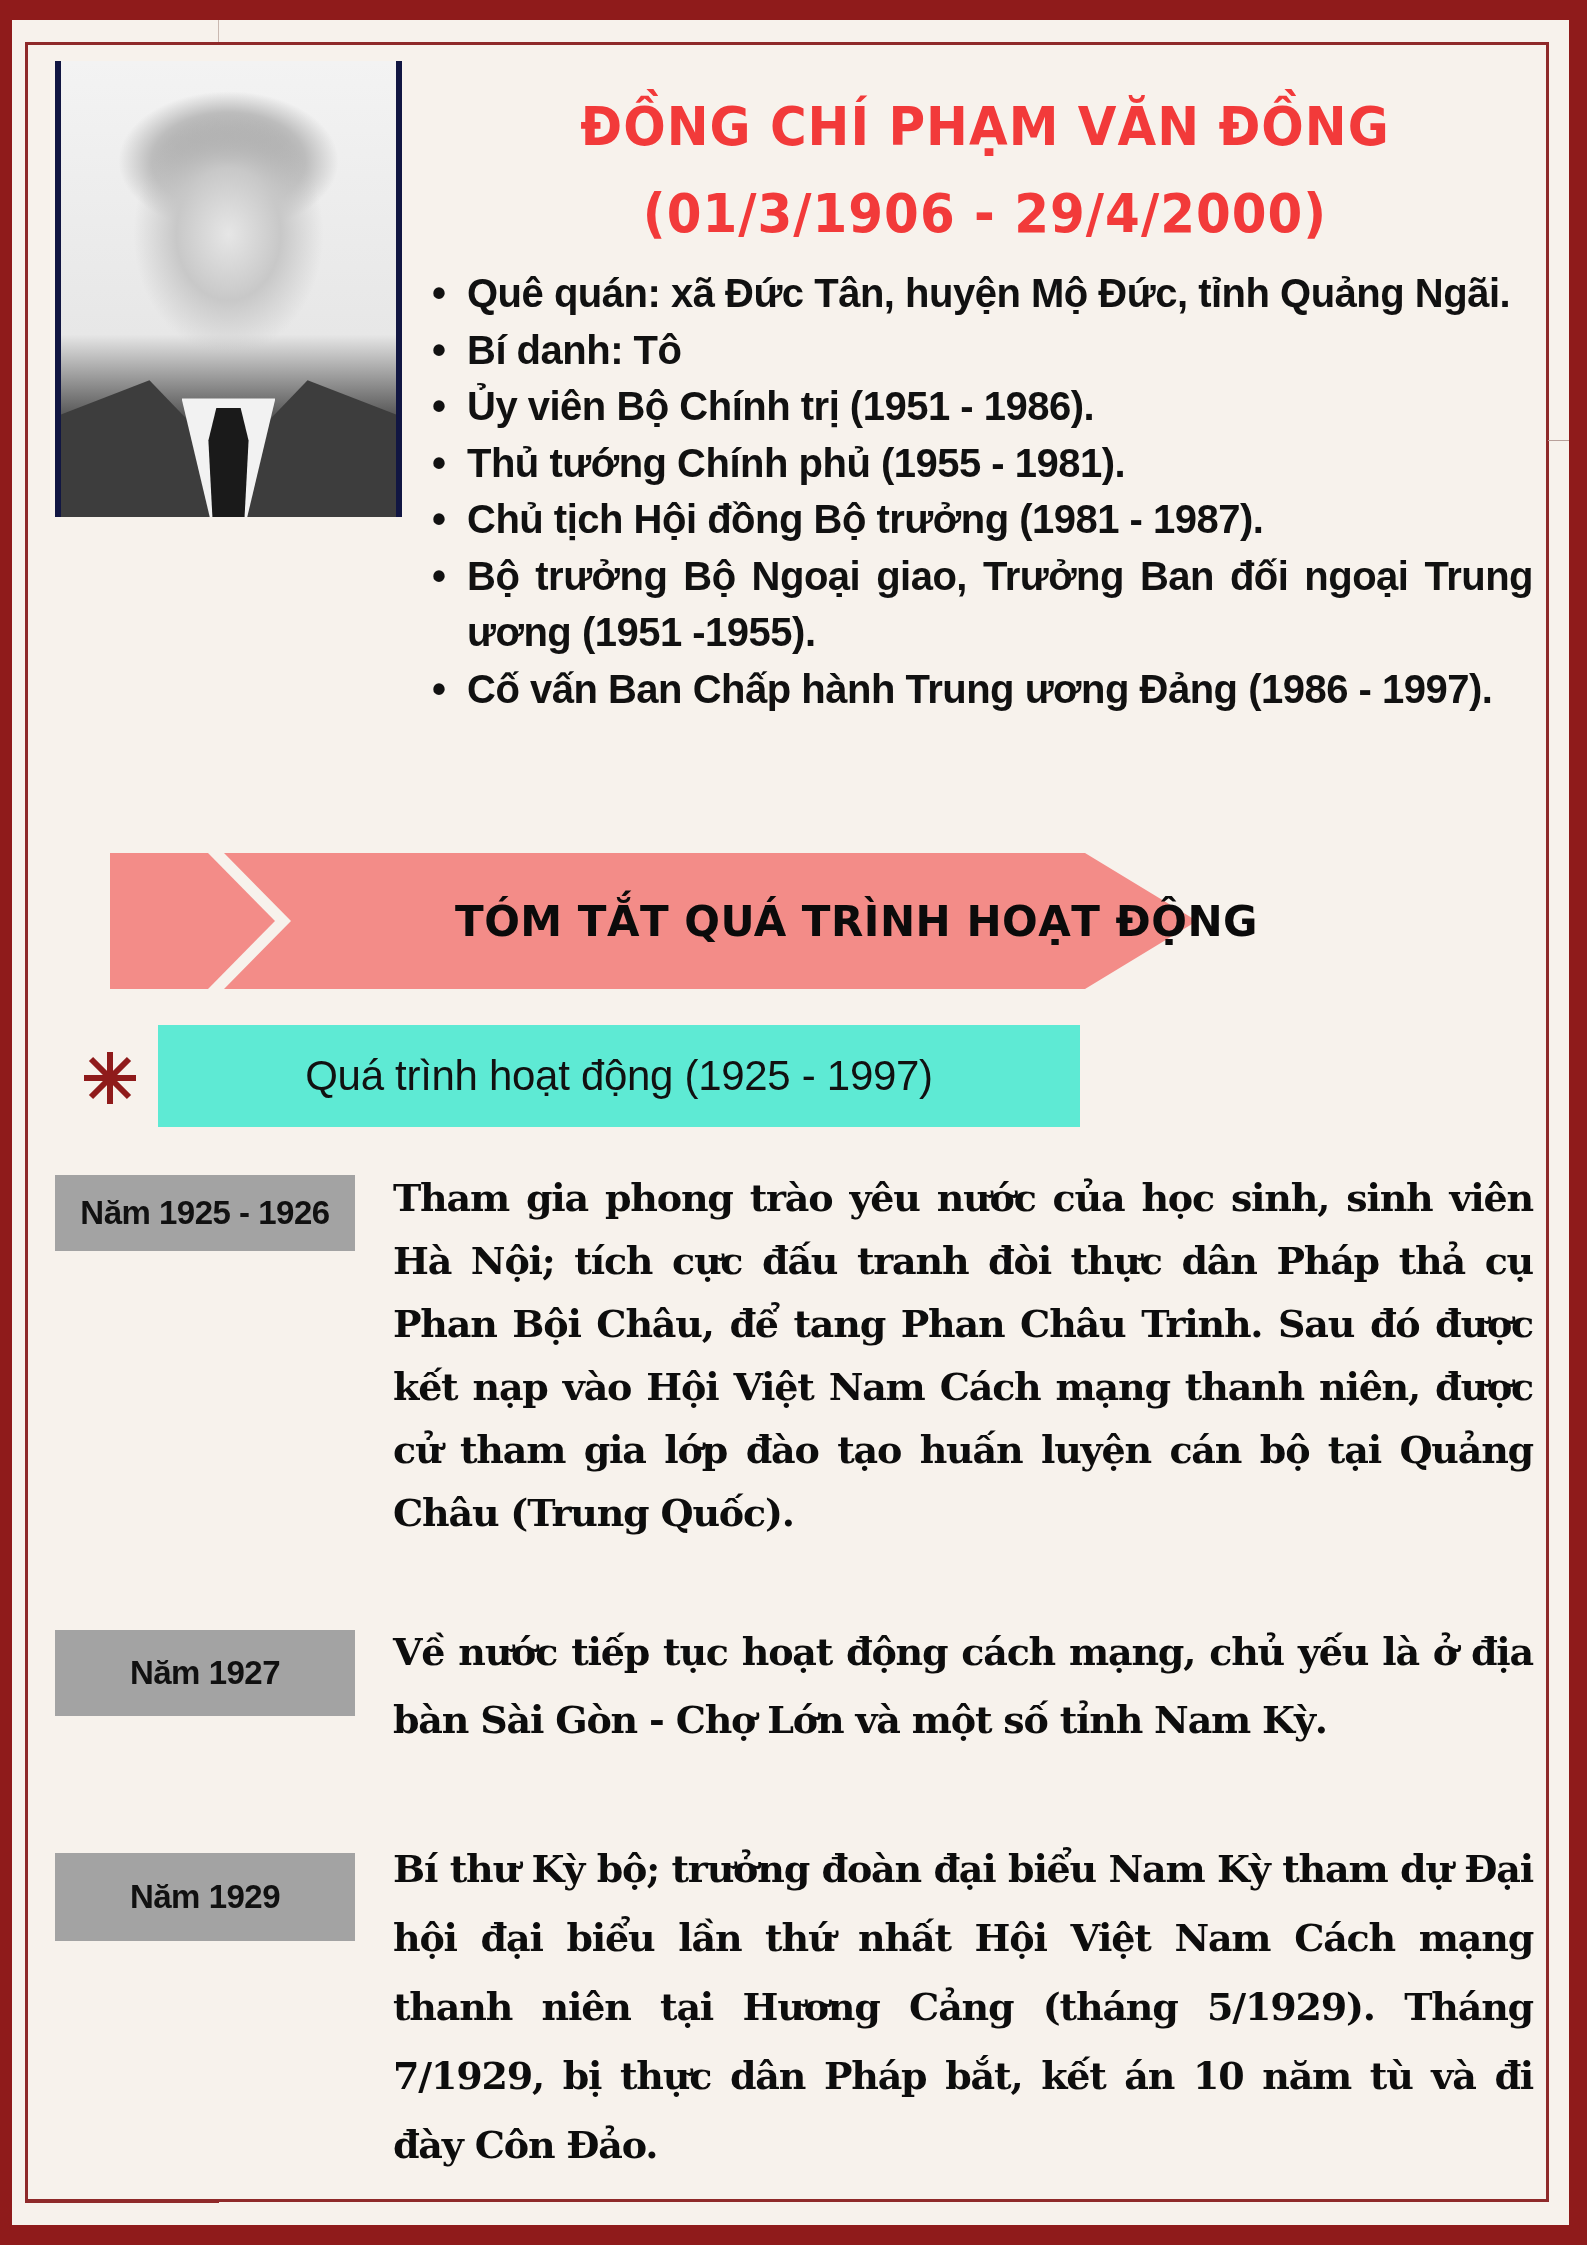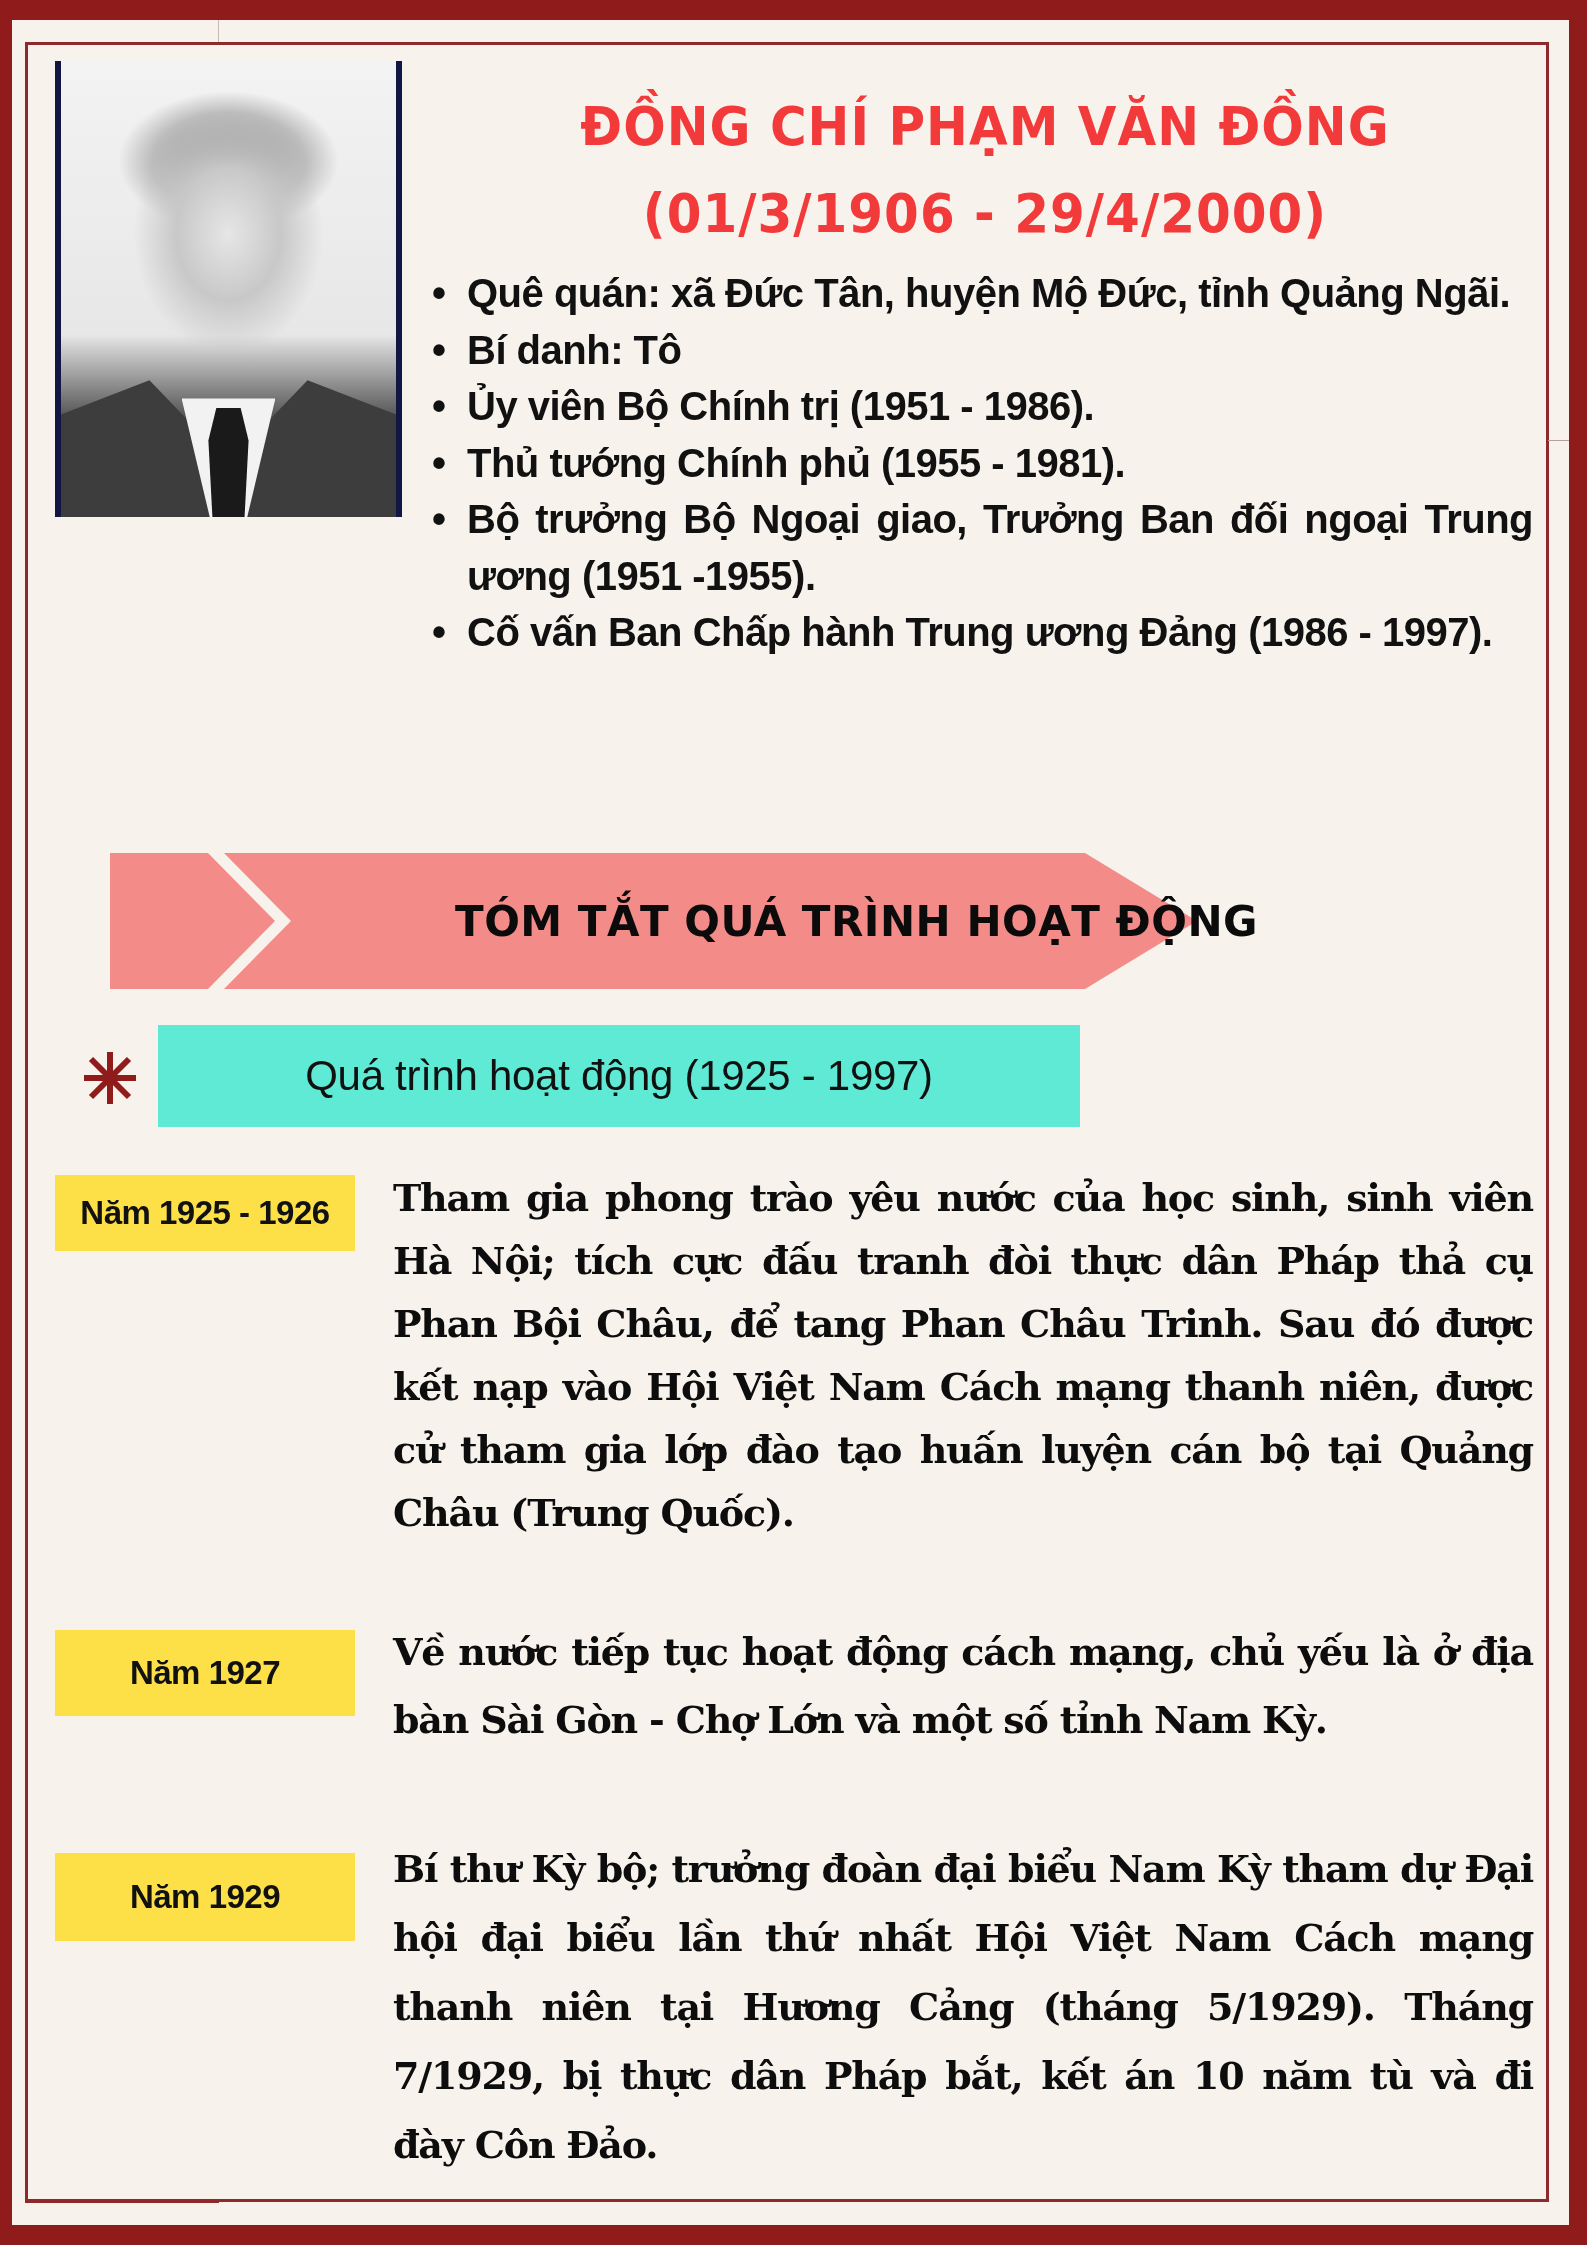--- a/index.html
+++ b/index.html
@@ -60,21 +60,21 @@
   }
 
   .asterisk { position: absolute; left: 82px; top: 1050px; width: 56px; height: 56px; }
   .subheader {
     position: absolute; left: 158px; top: 1025px; width: 922px; height: 102px;
     background: #5eead4; display: flex; align-items: center; justify-content: center;
     font-family: "Liberation Sans", sans-serif; font-size: 42px; color: #111; letter-spacing: -0.3px;
   }
 
   .year {
-    position: absolute; left: 55px; width: 300px; height: 76px; background: #fde047;
+    position: absolute; left: 55px; width: 300px; height: 76px; background: #a3a3a3;
     display: flex; align-items: center; justify-content: center;
     font-family: "Liberation Sans", sans-serif; font-weight: bold; font-size: 33px; color: #111;
     letter-spacing: -0.5px;
   }
   .event {
     position: absolute; left: 393px; width: 1140px;
     font-family: "DejaVu Serif", serif; font-weight: bold; font-size: 38px;
     color: #0d0d0d; text-align: justify; letter-spacing: -1.2px;
   }
 </style>
@@ -99,20 +99,21 @@
 <div class="title">
   <div>ĐỒNG CHÍ PHẠM VĂN ĐỒNG</div>
   <div>(01/3/1906 - 29/4/2000)</div>
 </div>
 
 <ul class="bio">
   <li>Quê quán: xã Đức Tân, huyện Mộ Đức, tỉnh Quảng Ngãi.</li>
   <li>Bí danh: Tô</li>
   <li>Ủy viên Bộ Chính trị (1951 - 1986).</li>
   <li>Thủ tướng Chính phủ (1955 - 1981).</li>
+  <li>Chủ tịch Hội đồng Bộ trưởng (1981 - 1987).</li>
   <li>Bộ trưởng Bộ Ngoại giao, Trưởng Ban đối ngoại Trung ương (1951 -1955).</li>
   <li>Cố vấn Ban Chấp hành Trung ương Đảng (1986 - 1997).</li>
 </ul>
 
 <div class="banner">
   <svg width="1090" height="136" viewBox="0 0 1090 136">
     <polygon points="0,0 98,0 165,68 98,136 0,136" fill="#f38c88"></polygon>
     <polygon points="114,0 975,0 1087,68 975,136 114,136 181,68" fill="#f38c88"></polygon>
   </svg>
   <div class="banner-text">TÓM TẮT QUÁ TRÌNH HOẠT ĐỘNG</div>

